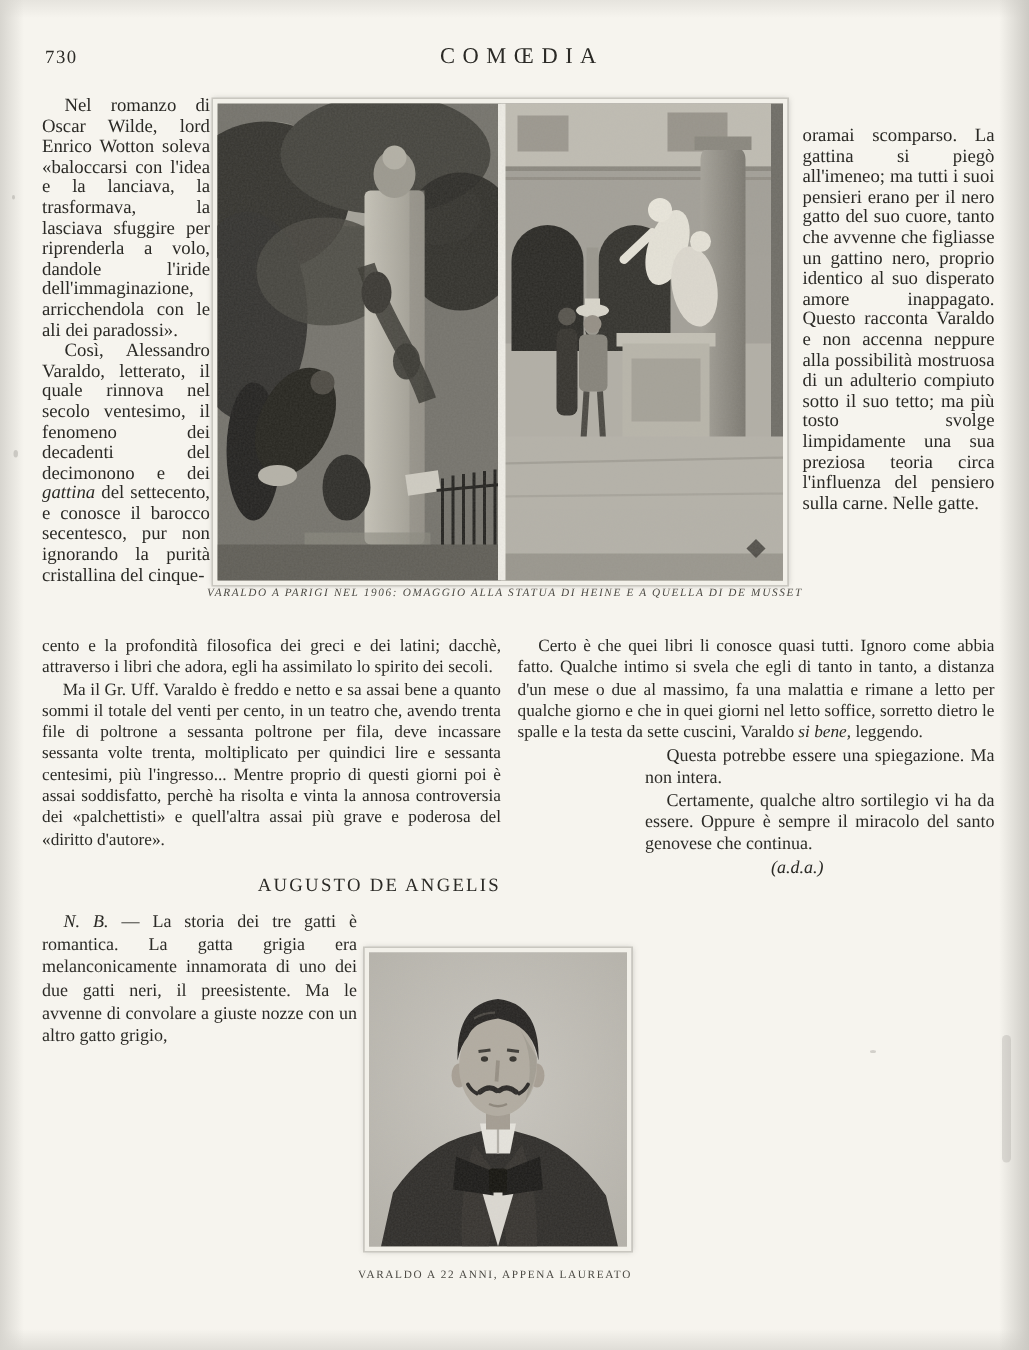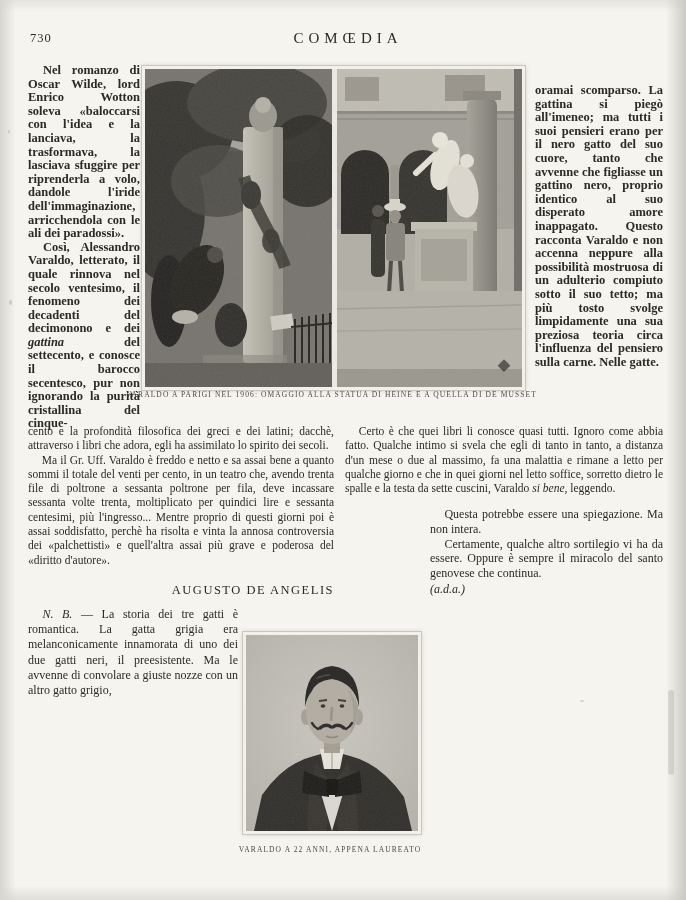--- a/index.html
+++ b/index.html
@@ -10,29 +10,29 @@
     background:
       linear-gradient(90deg,#d7d5cf 0px,rgba(246,244,238,0) 16px),
       linear-gradient(270deg,#cccac4 0px,rgba(246,244,238,0) 20px),
       linear-gradient(180deg,#e6e4de 0px,rgba(246,244,238,0) 12px),
       linear-gradient(0deg,#dfddd7 0px,rgba(246,244,238,0) 14px),
       #f6f4ee;
   }
   .abs{position:absolute;}
   .pagenum{font-size:12.5px;letter-spacing:1px;}
   .masthead{width:100%;text-align:center;font-size:15px;letter-spacing:5px;padding-left:5px;}
-  .colnarrow{font-size:12.5px;line-height:13.6px;text-align:justify;font-weight:bold;}
+  .colnarrow{font-size:12.5px;line-height:13.6px;text-align:justify;}
   .colwide{font-size:11.5px;line-height:14.3px;text-align:justify;}
   .colwide p, .colnarrow p, .nb p, .subcol p{margin:0;text-indent:1.2em;}
   p.noind{text-indent:0;}
   .it{font-style:italic;}
   .sig{font-size:12.5px;letter-spacing:1.5px;text-align:right;padding-right:12px;}
   .nb{font-size:12px;line-height:15.2px;text-align:justify;}
-  .subcol{margin-left:85px;width:233px;font-size:12px;line-height:14.6px;text-align:justify;margin-top:12px;}
-  .ada{text-align:left;padding-right:30px;font-style:italic;font-size:12px;margin-top:2px;}
+  .subcol{margin-left:85px;width:233px;font-size:12px;line-height:14.6px;text-align:justify;margin-top:1px;}
+  .ada{text-align:center;padding-right:30px;font-style:italic;font-size:12px;margin-top:2px;}
   .caption{font-size:7.5px;letter-spacing:1.1px;color:#4c4a44;text-align:center;white-space:nowrap;}
   .photoframe{border:3px solid #f2f0e9;outline:1px solid #c9c7c0;background:#a7a49c;box-shadow:0 0 4px rgba(90,88,82,.35);}
   .photoframe svg{display:block;}
   .artifact{position:absolute;border-radius:50%;background:#8f8d87;opacity:.35;}
 </style>
 </head>
 <body>
 
 <div id="page">
 
@@ -126,21 +126,21 @@
         <rect x="189" y="222" width="188" height="96" fill="#b5b2a9"></rect>
         <line x1="189" y1="240" x2="377" y2="236" stroke="#a29f96" stroke-width="1.5"></line>
         <line x1="189" y1="262" x2="377" y2="260" stroke="#a29f96" stroke-width="1.5" opacity=".7"></line>
         <rect x="189" y="300" width="188" height="18" fill="#9a978e"></rect>
         <rect x="355" y="292" width="9" height="9" fill="#3c3a35" transform="rotate(45 359 296)" opacity=".8"></rect>
       </g>
       <rect x="187" y="0" width="5" height="318" fill="#efede6"></rect>
       <rect x="0" y="0" width="377" height="318" filter="url(#grainA)" opacity=".18"></rect>
     </svg>
   </div>
-  <div class="abs caption" style="left:126px;top:390px;width:377px;">VARALDO A PARIGI NEL 1906: OMAGGIO ALLA STATUA DI HEINE E A QUELLA DI DE MUSSET</div>
+  <div class="abs caption" style="left:138px;top:390px;width:377px;font-style:italic;">VARALDO A PARIGI NEL 1906: OMAGGIO ALLA STATUA DI HEINE E A QUELLA DI DE MUSSET</div>
 
   <div class="abs colnarrow" style="left:28px;top:64px;width:112px;">
     <p>Nel romanzo di Oscar Wilde, lord Enrico Wotton soleva «baloccarsi con l'idea e la lanciava, la trasformava, la lasciava sfuggire per riprenderla a volo, dandole l'iride dell'immaginazione, arricchendola con le ali dei paradossi».</p>
     <p><span>Così, Alessandro Varaldo, letterato, il quale rinnova nel secolo ventesimo, il fenomeno dei decadenti del decimonono e dei </span><span class="it">gattina</span><span> del settecento, e conosce il barocco secentesco, pur non ignorando la purità cristallina del cinque-</span></p>
   </div>
 
   <div class="abs colnarrow" style="left:535px;top:64px;width:128px;margin-top:20px;">
     <p class="noind">oramai scomparso. La gattina si piegò all'imeneo; ma tutti i suoi pensieri erano per il nero gatto del suo cuore, tanto che avvenne che figliasse un gattino nero, proprio identico al suo disperato amore inappagato. Questo racconta Varaldo e non accenna neppure alla possibilità mostruosa di un adulterio compiuto sotto il suo tetto; ma più tosto svolge limpidamente una sua preziosa teoria circa l'influenza del pensiero sulla carne. Nelle gatte.</p>
   </div>
 

